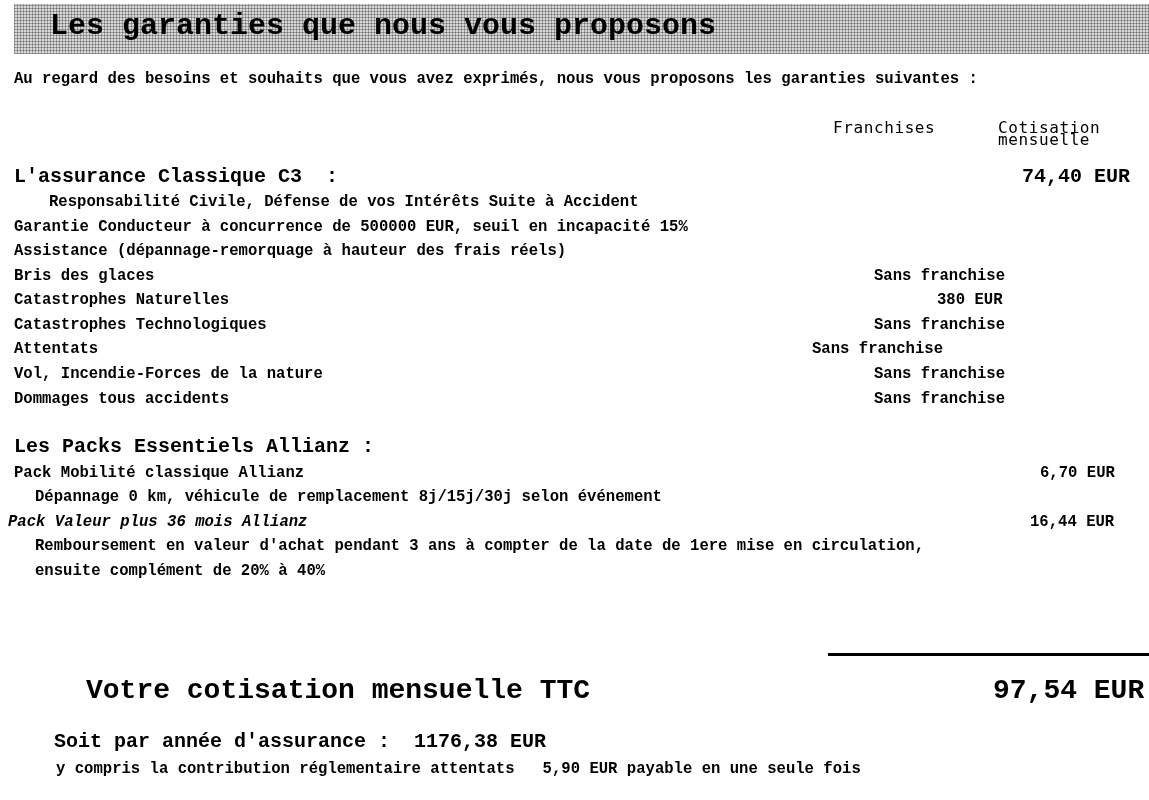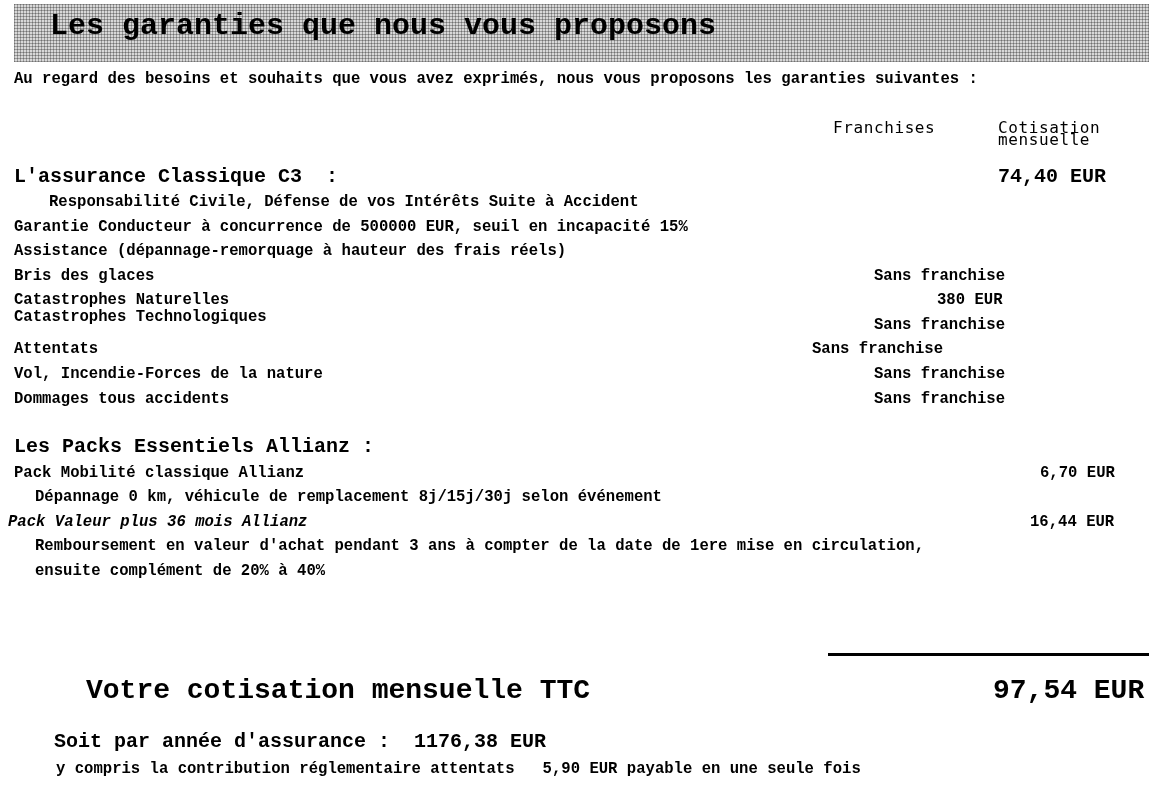--- a/index.html
+++ b/index.html
@@ -3,39 +3,39 @@
   <meta charset="utf-8">
   <style>
     html, body { margin: 0; padding: 0; background: #ffffff; }
     body {
       width: 1149px; height: 800px; position: relative; overflow: hidden;
       font-family: "Liberation Mono", "DejaVu Sans Mono", monospace;
       color: #000; font-weight: bold;
     }
     .abs { position: absolute; white-space: pre; }
     .title-band {
-      position: absolute; left: 14px; top: 4px; width: 1135px; height: 58px;
+      position: absolute; left: 14px; top: 4px; width: 1135px; height: 50px;
       background-color: #d8d8d8;
       background-image:
         repeating-linear-gradient(0deg, rgba(0,0,0,0.28) 0 1px, transparent 1px 3px),
         repeating-linear-gradient(90deg, rgba(0,0,0,0.28) 0 1px, transparent 1px 3px);
     }
     .title-text {
       position: absolute; left: 36px; top: 2px;
       font-family: "Liberation Mono", "DejaVu Sans Mono", monospace;
       font-weight: bold; font-size: 30px; line-height: 40px; white-space: pre;
     }
     .intro { left: 14px; top: 70px; font-size: 15.6px; line-height: 18px; }
     .col-hdr {
       font-family: "DejaVu Sans Mono", monospace; font-weight: normal;
       font-size: 16px; line-height: 24px; letter-spacing: 0.6px;
     }
     .section-title { font-size: 20px; line-height: 24px; }
     .row { font-size: 15.6px; line-height: 24.6px; }
-    .price { font-size: 20px; line-height: 24px; }
+    .price { font-size: 20px; line-height: 24px; margin-left: 24px; }
     .total-line {
       position: absolute; left: 828px; top: 653px; width: 321px; height: 3px; background: #000;
     }
     .total-label, .total-value {
       font-family: "Liberation Mono", "DejaVu Sans Mono", monospace;
       font-weight: bold; font-size: 28px; line-height: 34px; margin-left: 36px;
     }
     .annual { font-size: 20px; line-height: 24px; }
     .note { font-size: 15.6px; line-height: 20px; }
   </style>
@@ -58,21 +58,21 @@
 <div class="abs row" style="left:14px; top:190px;margin-left:35px;">Responsabilité Civile, Défense de vos Intérêts Suite à Accident</div>
 <div class="abs row" style="left:14px; top:215px;">Garantie Conducteur à concurrence de 500000 EUR, seuil en incapacité 15%</div>
 <div class="abs row" style="left:14px; top:239px;">Assistance (dépannage-remorquage à hauteur des frais réels)</div>
 
 <div class="abs row" style="left:14px; top:264px;">Bris des glaces</div>
 <div class="abs row" style="left:874px; top:264px;">Sans franchise</div>
 
 <div class="abs row" style="left:14px; top:288px;">Catastrophes Naturelles</div>
 <div class="abs row" style="left:937px; top:288px;">380 EUR</div>
 
-<div class="abs row" style="left:14px; top:305px;">Catastrophes Technologiques</div>
+<div class="abs row" style="left:14px; top:313px;">Catastrophes Technologiques</div>
 <div class="abs row" style="left:874px; top:313px;">Sans franchise</div>
 
 <div class="abs row" style="left:14px; top:337px;">Attentats</div>
 <div class="abs row" style="left:812px; top:337px;">Sans franchise</div>
 
 <div class="abs row" style="left:14px; top:362px;">Vol, Incendie-Forces de la nature</div>
 <div class="abs row" style="left:874px; top:362px;">Sans franchise</div>
 
 <div class="abs row" style="left:14px; top:387px;">Dommages tous accidents</div>
 <div class="abs row" style="left:874px; top:387px;">Sans franchise</div>

